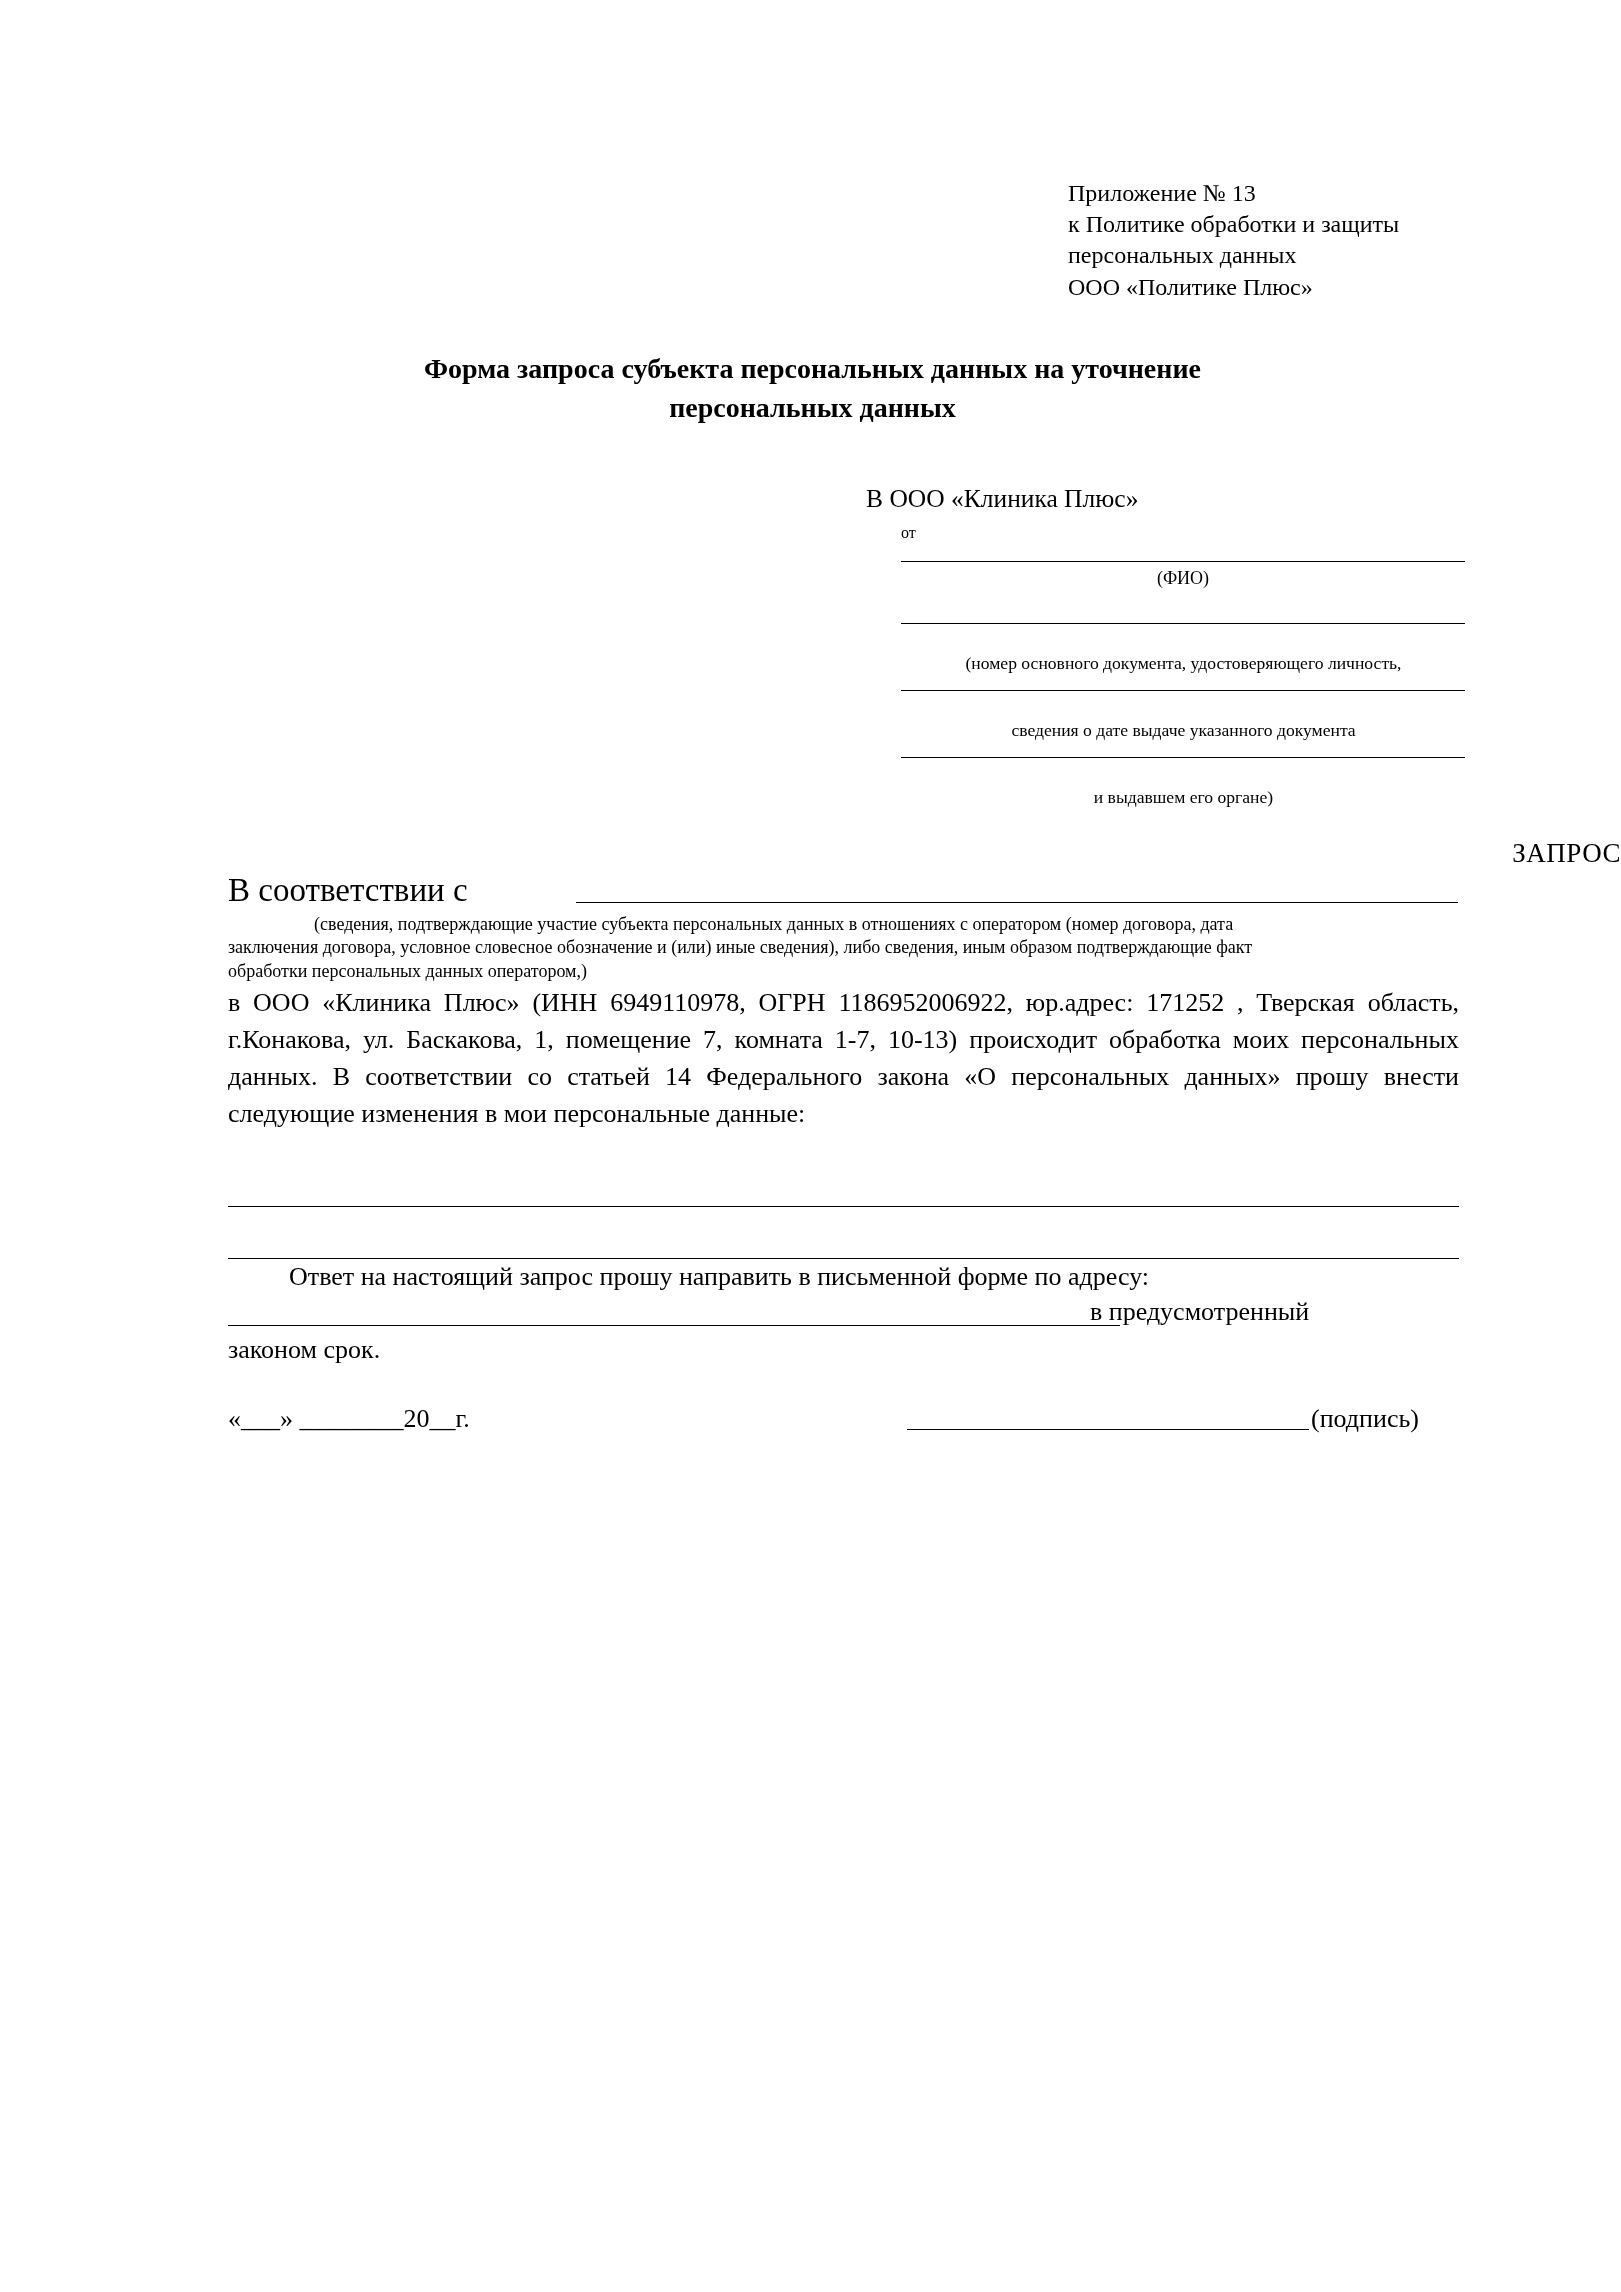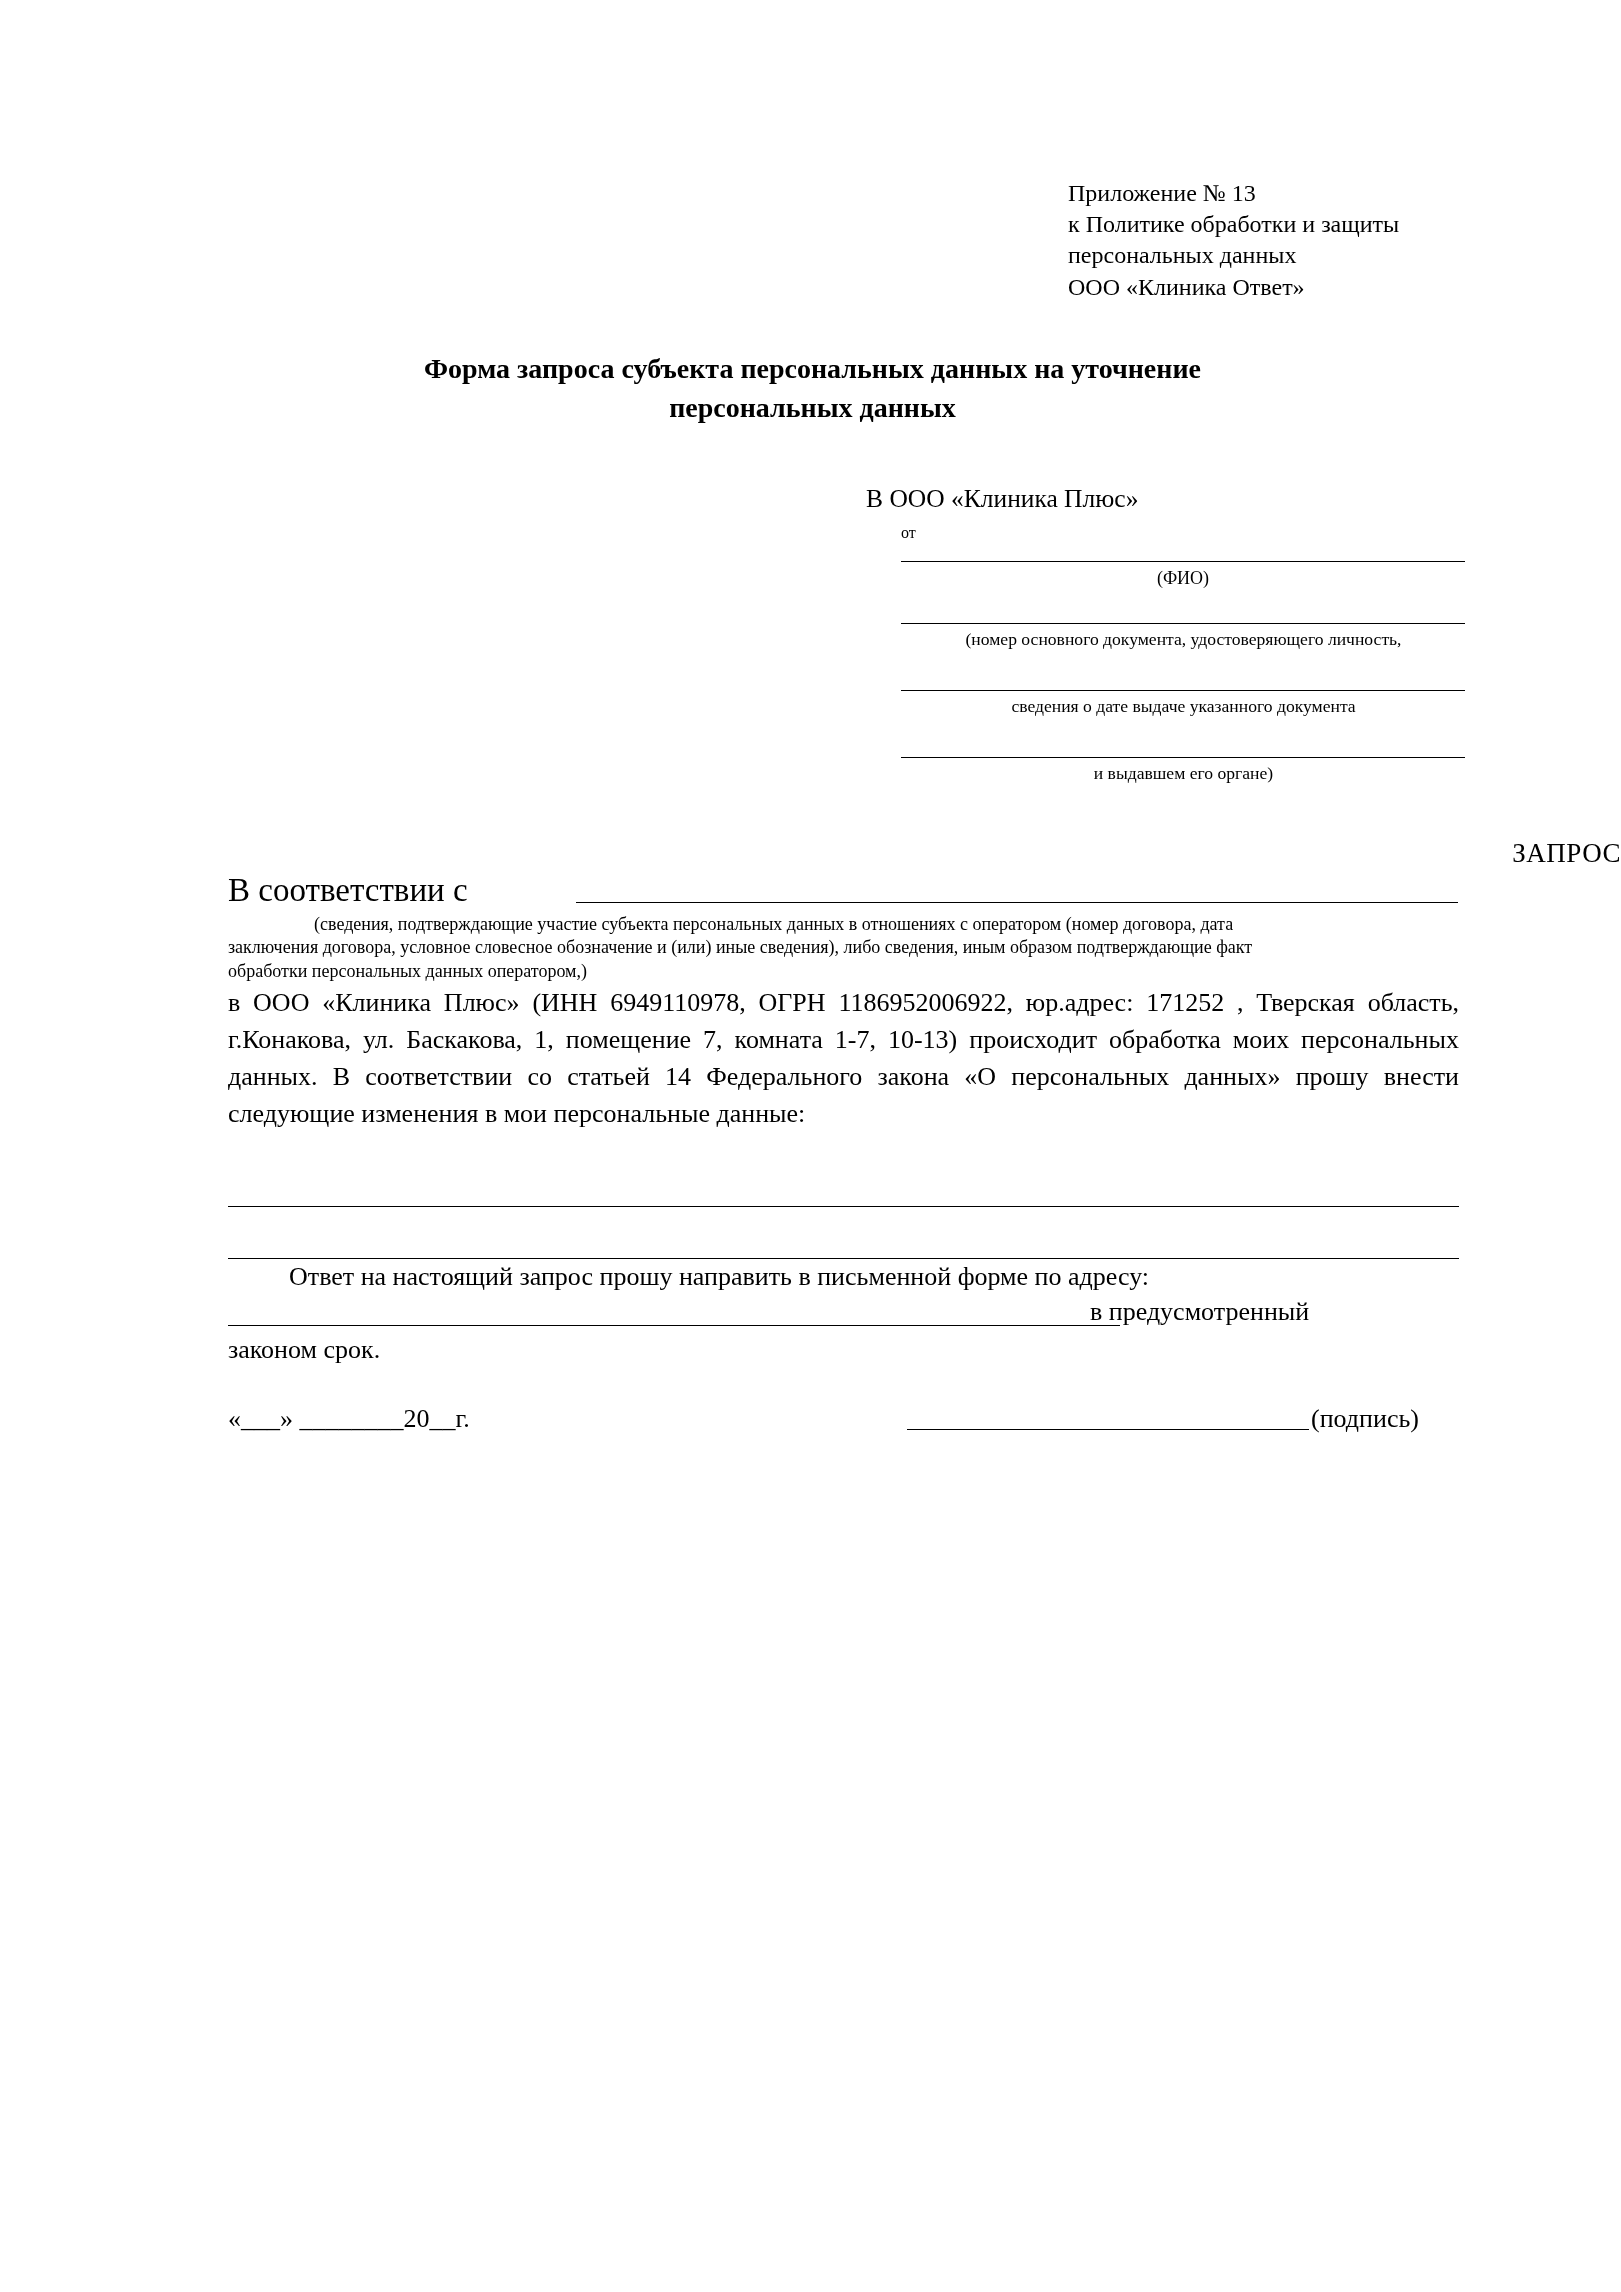--- a/index.html
+++ b/index.html
@@ -69,21 +69,21 @@
     position: absolute;
     border-bottom: 1.6px solid #000;
     height: 0;
   }
   .rule-caption {
     position: absolute;
     text-align: center;
     font-size: 18px;
     line-height: 1.25;
   }
-  .rule-caption.small { font-size: 17.6px; }
+  .rule-caption.small { font-size: 17.6px; margin-top: 24px; }
 
   
   .zapros {
     position: absolute;
     left: 0;
     top: 838px;
     width: 1621px;
     text-align: right;
     font-size: 27px;
     letter-spacing: 0.5px;
@@ -160,21 +160,21 @@
 </style>
 </head>
 <body>
 
 <div class="page">
 
   <div class="appendix-block">
     <div>Приложение № 13</div>
     <div>к Политике обработки и защиты</div>
     <div>персональных данных</div>
-    <div>ООО «Клиника Ответ»</div>
+    <div>ООО «Политике Плюс»</div>
   </div>
 
   <div class="doc-title">
     <div>Форма запроса субъекта персональных данных на уточнение</div>
     <div>персональных данных</div>
   </div>
 
   <div class="addressee">В ООО «Клиника Плюс»</div>
   <div class="ot-label">от</div>
 

